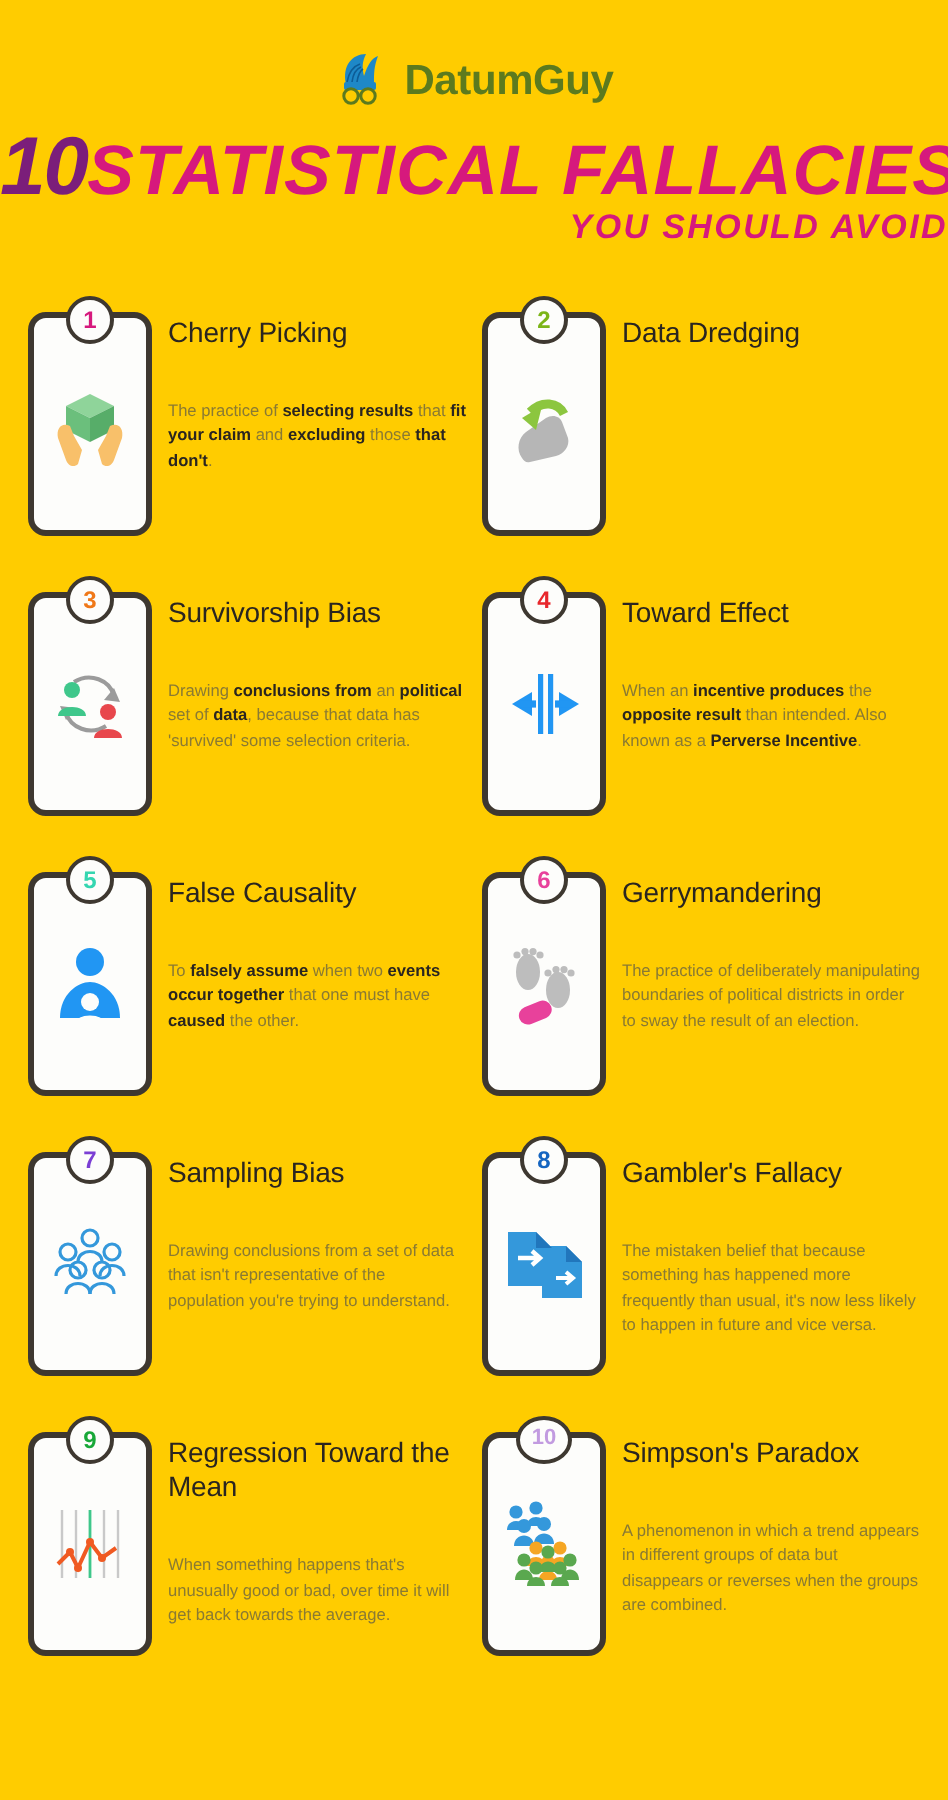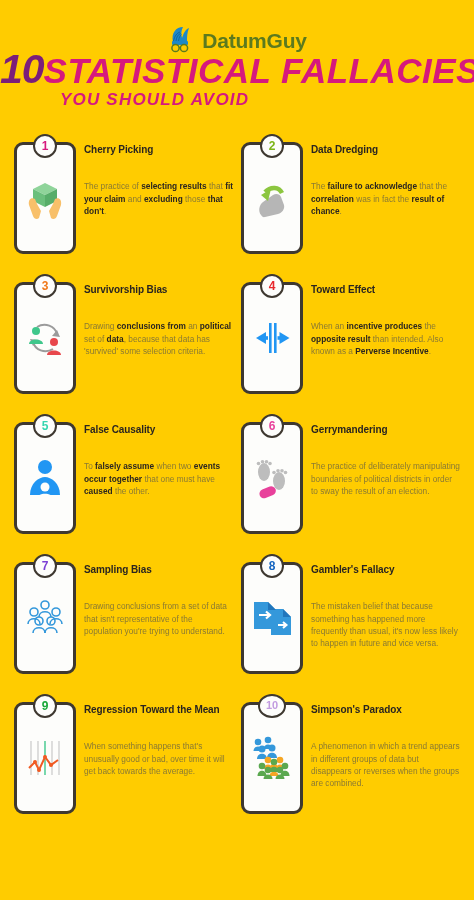--- a/index.html
+++ b/index.html
@@ -15,21 +15,21 @@
   .brand {
     display:flex; align-items:center; justify-content:center;
     gap:5px; padding-top:30px; height:50px;
   }
   .brand-mark { width:30px; height:30px; position:relative; }
   .brand-name {
     font-size:21px; font-weight:bold; color:#5C7A1E;
     letter-spacing:-0.2px; line-height:1;
   }
 
-  .title-block { text-align:left; }
+  .title-block { text-align:right; margin-top:14px; }
   .title-line1 {
     font-style:italic; font-weight:bold;
     font-size:35px; line-height:0.95;
     letter-spacing:-0.5px;
     white-space:nowrap;
   }
   .t-num { color:#7B1E7A; font-size:41px; letter-spacing:-1px; }
   .t-stat { color:#D6197D; letter-spacing:0.5px; }
   .title-line2 {
     font-style:italic; font-weight:bold;
@@ -67,21 +67,21 @@
     z-index:3;
   }
   .badge.wide { width:28px; font-size:11px; }
 
   .icon-area { width:46px; height:62px; display:flex; align-items:center; justify-content:center; }
   .icon-area svg { display:block; }
 
   
   .txt { flex:1; padding-top:12px; min-width:0; }
   .card-title {
-    font-size:10px; font-weight:bold; color:#2A2520;
+    font-size:14px; font-weight:normal; color:#2A2520;
     line-height:1.22; letter-spacing:-0.1px;
   }
   .card-body {
     margin-top:24px;
     font-size:8.3px; line-height:1.5;
     color:#8A7A33;
   }
   .card-body b { color:#2A2520; font-weight:bold; }
 </style>
 </head>
@@ -139,21 +139,20 @@
           <svg width="42" height="46" viewBox="0 0 42 46">
     <path d="M10 40 C7 36 8 30 12 27 L22 20 C25 18 29 19 30 22 L33 30 C34 34 31 38 27 39 L14 42 C12 42.5 11 41.5 10 40 Z" fill="#B6B6B6"></path>
     <path d="M14 17 C20 11 28 12 31 18" stroke="#8CC63F" stroke-width="4.5" fill="none"></path>
     <path d="M17 26 L10 20 L20 14 Z" fill="#8CC63F"></path>
   </svg>
         </div>
       </div>
     </div>
     <div class="txt">
       <div class="card-title">Data Dredging</div>
-      <div class="card-body">The <b>failure to acknowledge</b> that the <b>correlation</b> was in fact the <b>result of chance</b>.</div>
     </div>
     </div>
     <div class="cell">
     <div class="card-wrap">
       <div class="card">
         <div class="badge" style="color:#F07818">3</div>
         <div class="icon-area">
           <svg width="42" height="46" viewBox="0 0 42 46">
     <path d="M13 12 C21 7 31 11 33 19" stroke="#9B9B9B" stroke-width="2" fill="none"></path>
     <path d="M36 22 L33 15 L28 21 Z" fill="#9B9B9B"></path>

